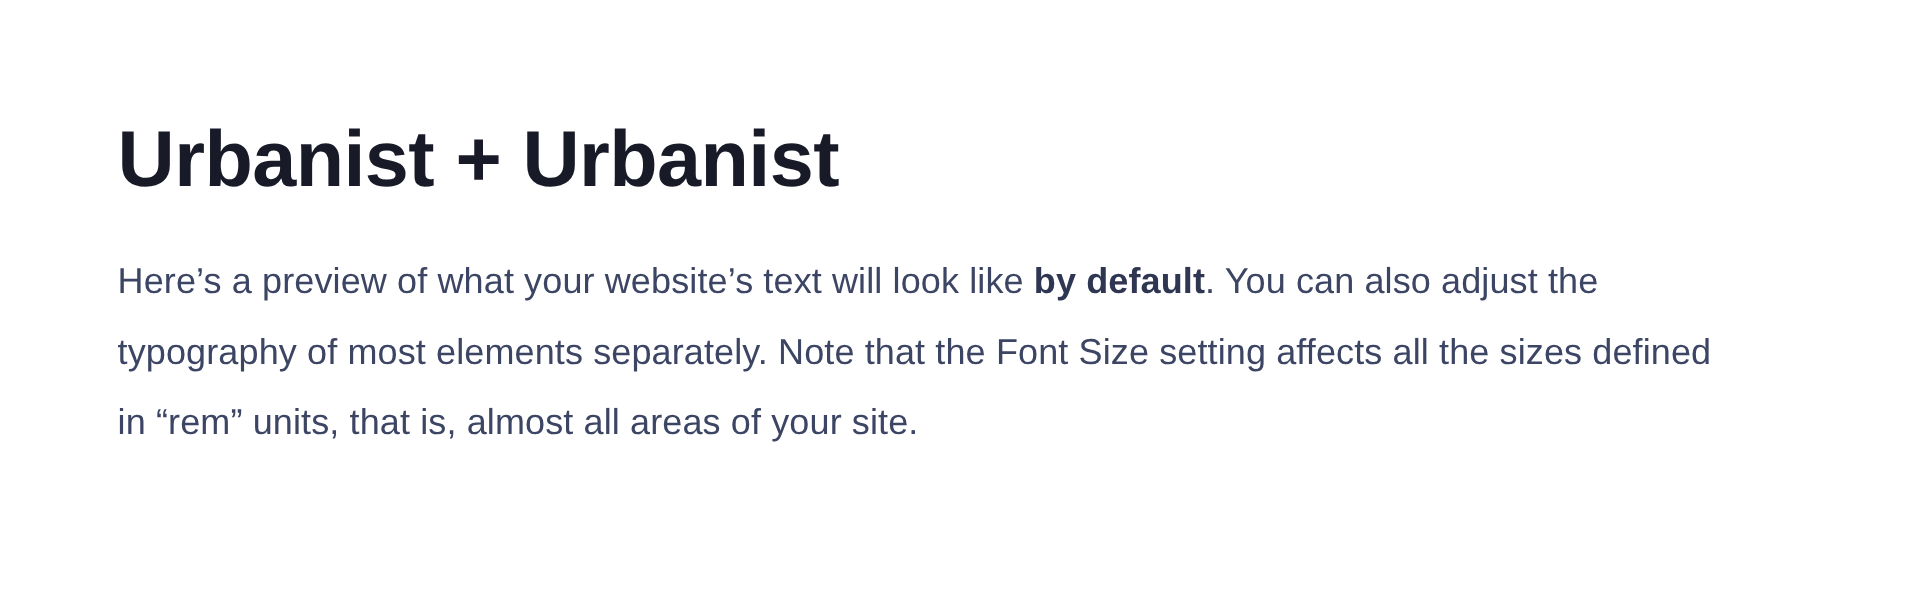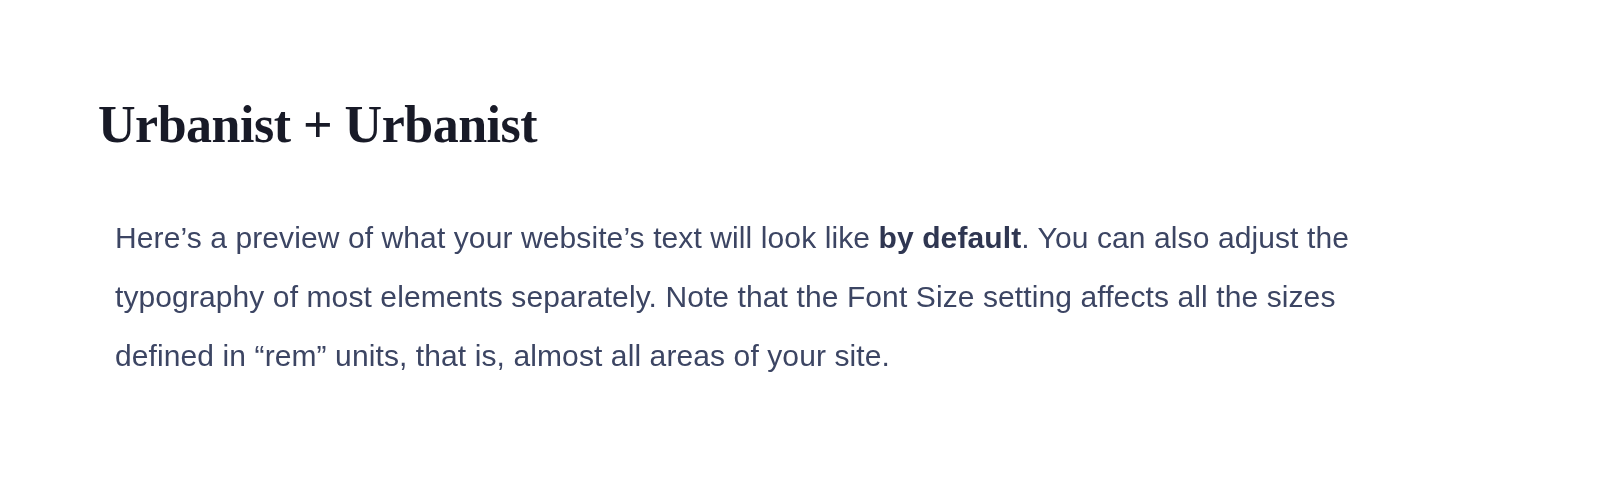--- a/index.html
+++ b/index.html
@@ -22,31 +22,31 @@
     padding: 98px 0 0 98px;
     background: #ffffff;
   }
 
   .preview-inner {
     width: 1350px;
   }
 
   .font-pair-title {
     margin: 0;
-    font-family: Liberation Serif, serif;
-    font-size: 52px;
+    font-family: Liberation Sans, sans-serif;
+    font-size: 66px;
     font-weight: 700;
     line-height: 1.05;
     letter-spacing: -0.5px;
     color: #181a27;
     white-space: nowrap;
   }
 
   .preview-body {
-    margin: 17px;
+    margin: 0;
     padding-top: 38px;
     font-family: "Liberation Sans", sans-serif;
     font-size: 30px;
     font-weight: 400;
     line-height: 59px;
     letter-spacing: 0.1px;
     color: #3c4563;
     max-width: 1350px;
   }
 

